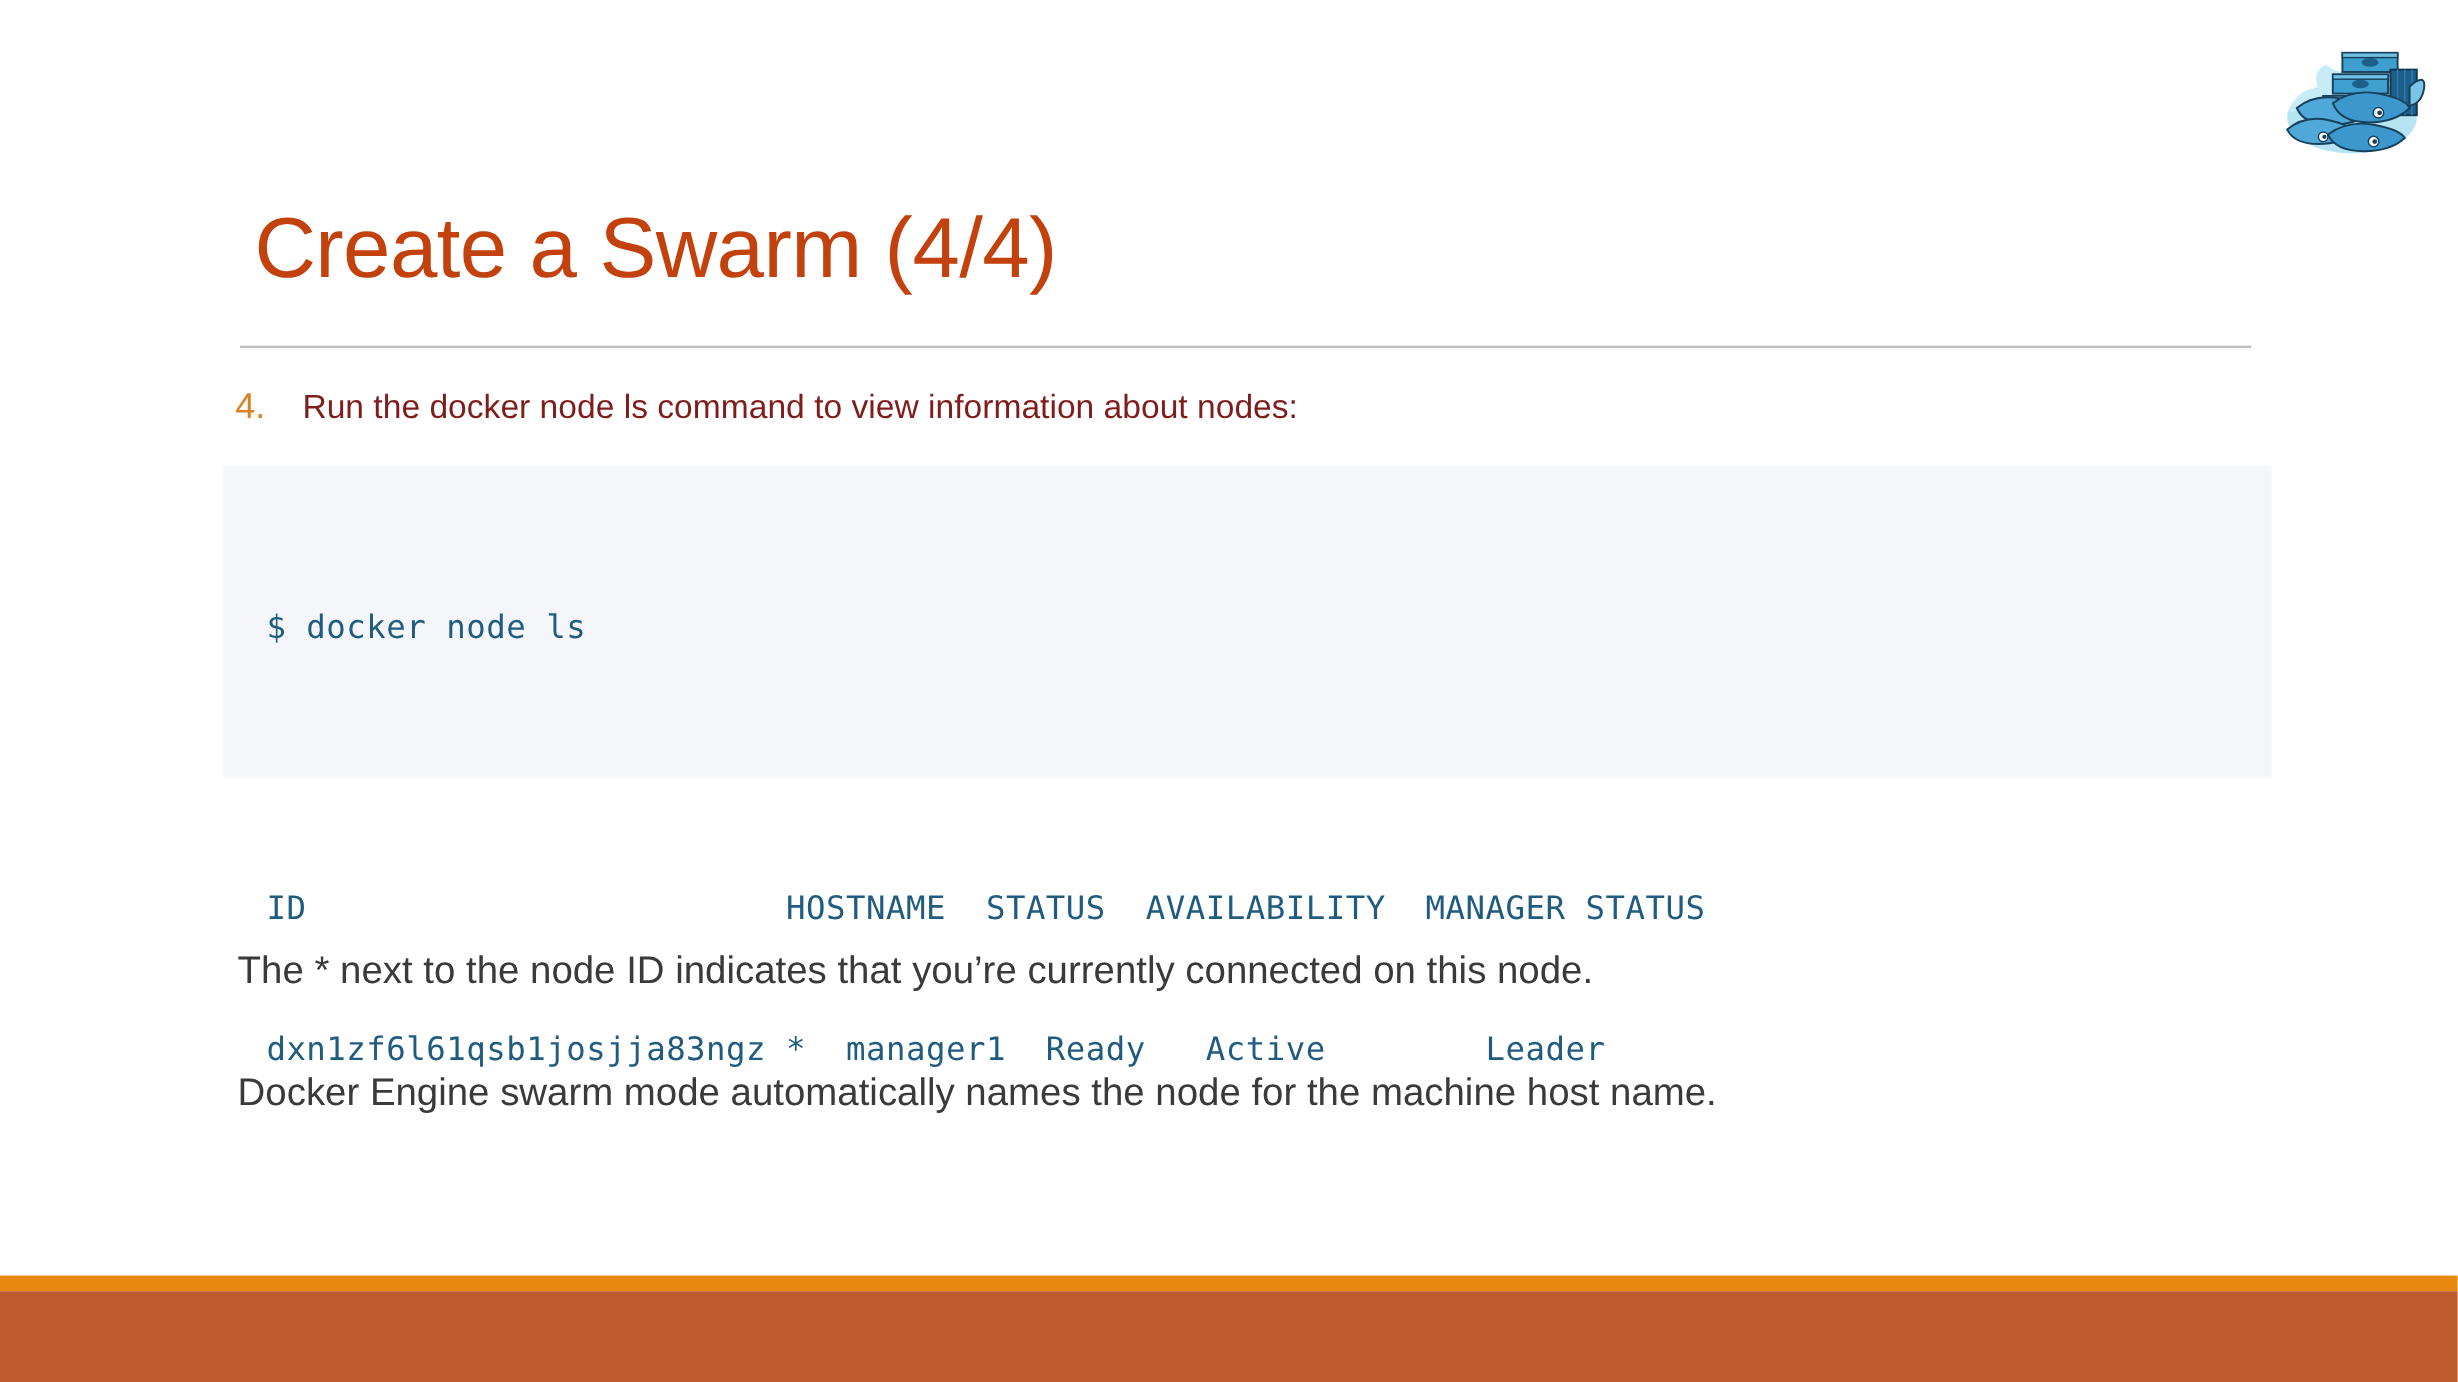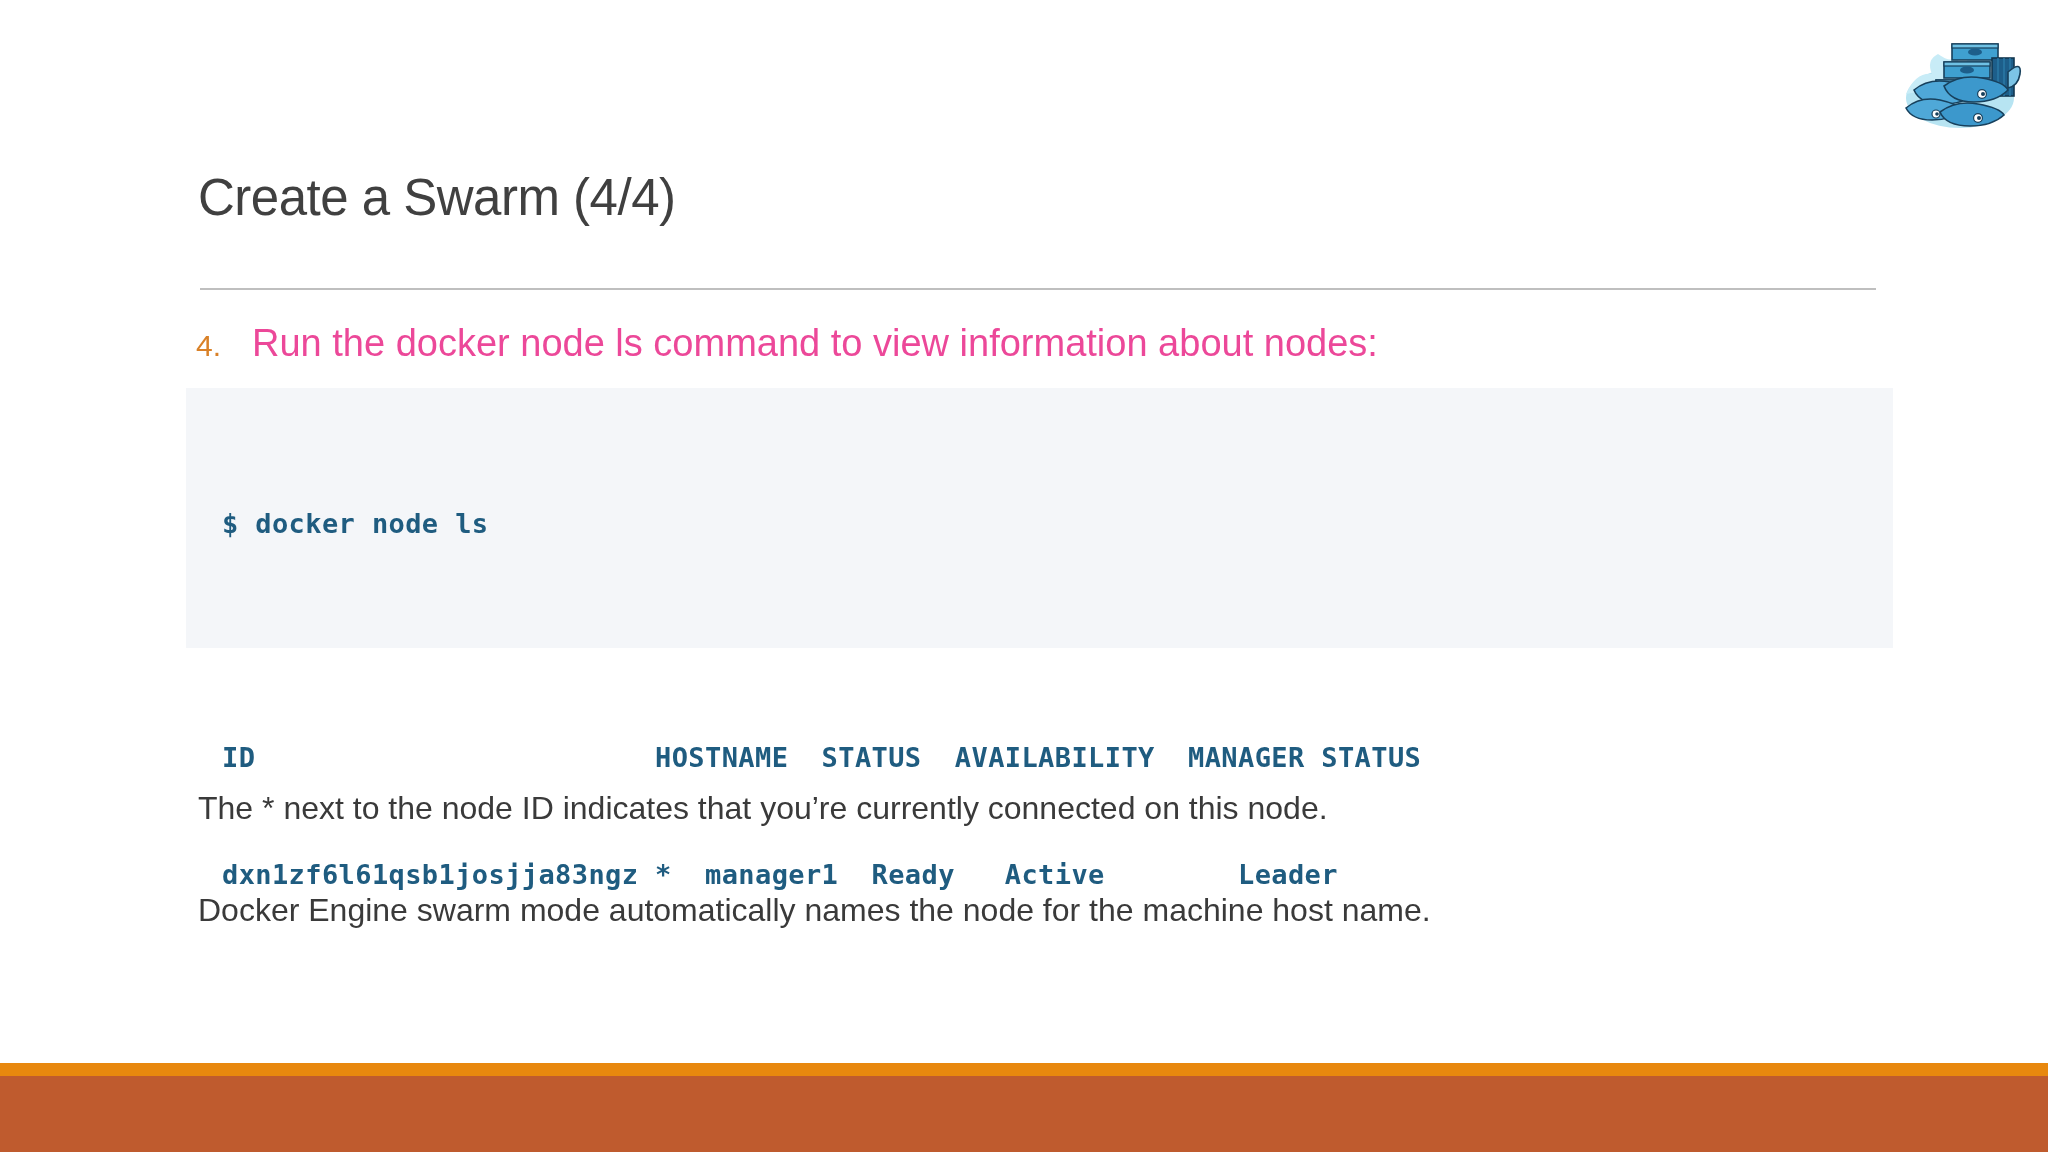--- a/index.html
+++ b/index.html
@@ -29,26 +29,26 @@
     left: 1896px;
     top: 24px;
     width: 128px;
     height: 112px;
   }
   .logo svg { display: block; width: 128px; height: 112px; }
 
   
   .title {
     position: absolute;
-    left: 198px;
+    left: 212px;
     top: 172px;
-    font-size: 51px;
+    font-size: 71px;
     font-weight: 400;
     letter-spacing: -0.5px;
-    color: #404040;
+    color: #c2410c;
     line-height: 1.0;
     white-space: nowrap;
   }
 
   .title-rule {
     position: absolute;
     left: 200px;
     top: 288px;
     width: 1676px;
     height: 0;
@@ -66,22 +66,22 @@
     font-size: 30px;
     line-height: 1.25;
   }
   .step-number {
     color: #D98128;
     font-size: 30px;
     width: 56px;
     flex: 0 0 56px;
   }
   .step-text {
-    color: #ec4899;
-    font-size: 38px;
+    color: #7f1d1d;
+    font-size: 28px;
   }
 
   
   .codeblock {
     position: absolute;
     left: 186px;
     top: 388px;
     width: 1707px;
     height: 260px;
     background: #F4F6F9;
@@ -90,21 +90,21 @@
     position: absolute;
     left: 36px;
     top: 38px;
     font-family: "DejaVu Sans Mono", "Liberation Mono", monospace;
     font-size: 27px;
     line-height: 39px;
     color: #1F5C80;
     white-space: pre;
     letter-spacing: 0.4px;
   }
-  .code-line { white-space: pre; font-weight: bold; }
+  .code-line { white-space: pre; }
   .code-spacer { height: 39px; }
 
   
   .para {
     position: absolute;
     left: 198px;
     font-size: 32px;
     color: #3a3a3a;
     line-height: 1.3;
     white-space: nowrap;

